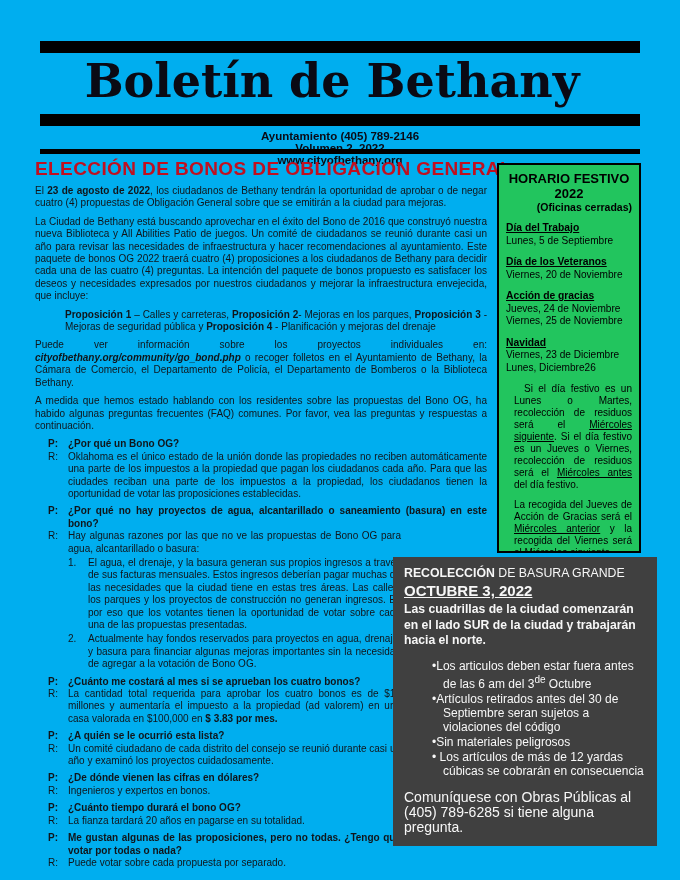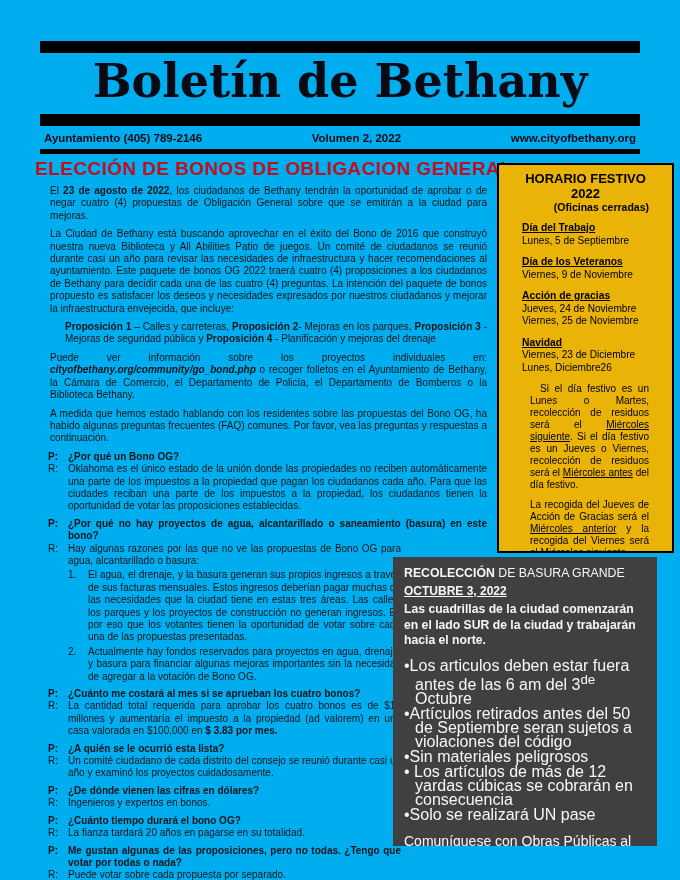--- a/index.html
+++ b/index.html
@@ -7,73 +7,73 @@
     width:680px;height:880px;position:relative;overflow:hidden;
     background:#00aeef;
     font-family:"Liberation Sans",sans-serif;
     color:#10151a;
   }
   .bar{position:absolute;left:40px;width:600px;background:#000;}
   .bar1{top:41px;height:12px;}
   .bar2{top:114px;height:12px;}
   .bar3{top:149px;height:5px;}
   .masthead{
-    position:absolute;left:40px;top:50px;width:600px;height:62px;
+    position:absolute;left:32px;top:50px;width:600px;height:62px;
     text-align:center;font-family:"DejaVu Serif","Liberation Serif",serif;
     font-weight:bold;font-size:46px;line-height:62px;color:#0a0a14;
     letter-spacing:0px;white-space:nowrap;
   }
   .infobar{
     position:absolute;left:44px;top:130px;width:592px;height:16px;
     display:flex;justify-content:space-between;align-items:center;
-    font-size:11.5px;font-weight:bold;color:#0a0a14;
+    font-size:11.5px;font-weight:bold;color:#0a0a14;flex-direction:column;
   }
   
   .leftcol{position:absolute;left:35px;top:158px;width:452px;}
   .headline{
     font-size:19px;font-weight:bold;color:#c01020;letter-spacing:0.4px;
     margin:0 0 5px 0;white-space:nowrap;
   }
-  .p{font-size:10px;line-height:12.4px;text-align:justify;margin:0 0 6px 15px;}
+  .p{font-size:10px;line-height:12.4px;text-align:justify;margin:0 0 6px 0;}
   .props{margin-left:30px;}
   .qa{margin:0 0 5px 0;padding-left:13px;}
   .row{display:flex;font-size:10px;line-height:12.4px;}
   .tag{width:20px;flex:none;}
   .txt{flex:1;text-align:justify;}
   .qrow .tag,.qrow .txt{font-weight:bold;}
   .subitems{margin:2px 0 0 20px;}
   .subitem{display:flex;font-size:10px;line-height:12.4px;margin-bottom:2px;}
   .ntag{width:20px;flex:none;}
   .narrow{max-width:353px;}
   .subitems.narrow .subitem .txt{max-width:313px;}
   
   .holidaybox{
-    position:absolute;left:497px;top:163px;width:177px;height:390px;
-    box-sizing:border-box;background:#eab308;border:2px solid #000;
-    padding:6px 23px;color:#000;overflow:hidden;
+    position:absolute;left:497px;top:163px;width:144px;height:390px;
+    box-sizing:border-box;background:#22c55e;border:2px solid #000;
+    padding:6px 7px;color:#000;overflow:hidden;
   }
   .hb-t1{font-size:13px;font-weight:bold;text-align:center;line-height:15px;}
   .hb-t2{font-size:13px;font-weight:bold;text-align:center;line-height:15px;}
   .hb-sub{font-size:10.5px;font-weight:bold;text-align:right;line-height:13px;margin-bottom:8px;}
   .hb-group{text-align:left;margin-bottom:9px;}
   .hb-name{font-size:10.3px;font-weight:bold;text-decoration:underline;line-height:12.5px;}
   .hb-date{font-size:10.1px;line-height:12.5px;}
   .hb-p{font-size:10px;line-height:12px;text-align:justify;margin:8px 0 0 8px;}
   .hb-p.indent{text-indent:10px;}
   
   .trashbox{
     position:absolute;left:393px;top:557px;width:264px;height:289px;
     box-sizing:border-box;background:#404040;color:#f7f7f7;
     padding:9px 11px 0 11px;overflow:hidden;
   }
   .tb-title{font-size:12.3px;line-height:15px;}
-  .tb-date{font-size:12px;font-weight:bold;text-decoration:underline;line-height:16px;margin-top:2px;}
+  .tb-date{font-size:15px;font-weight:bold;text-decoration:underline;line-height:16px;margin-top:2px;}
   .tb-intro{font-size:12.2px;font-weight:bold;line-height:15.5px;margin-top:3px;}
   .tb-list{margin:10px 0 0 0;padding:0;list-style:none;}
-  .tb-list li{font-size:16px;line-height:14px;padding-left:11px;text-indent:-11px;margin-bottom:1px;}
+  .tb-list li{font-size:12px;line-height:14px;padding-left:11px;text-indent:-11px;margin-bottom:1px;margin-left:28px;}
   .tb-bullet{display:inline;}
   .tb-footer{font-size:14px;line-height:15px;margin-top:12px;}
 </style>
 </head>
 <body>
 
 <div class="bar bar1"></div>
 <div class="masthead">Boletín de Bethany</div>
 <div class="bar bar2"></div>
 <div class="infobar">
@@ -183,21 +183,21 @@
   <div class="hb-t1">HORARIO FESTIVO</div>
   <div class="hb-t2">2022</div>
   <div class="hb-sub">(Oficinas cerradas)</div>
 
   <div class="hb-group">
     <div class="hb-name">Día del Trabajo</div>
     <div class="hb-date">Lunes, 5 de Septiembre</div>
   </div>
   <div class="hb-group">
     <div class="hb-name">Día de los Veteranos</div>
-    <div class="hb-date">Viernes, 9 de Noviembre</div>
+    <div class="hb-date">Viernes, 20 de Noviembre</div>
   </div>
   <div class="hb-group">
     <div class="hb-name">Acción de gracias</div>
     <div class="hb-date">Jueves, 24 de Noviembre</div>
     <div class="hb-date">Viernes, 25 de Noviembre</div>
   </div>
   <div class="hb-group">
     <div class="hb-name">Navidad</div>
     <div class="hb-date">Viernes, 23 de Diciembre</div>
     <div class="hb-date">Lunes, Diciembre26</div>
@@ -206,19 +206,18 @@
   <p class="hb-p indent"><span>Si el día festivo es un Lunes o Martes, recolección de residuos será el </span><span style="text-decoration: underline;">Miércoles siguiente</span><span>. Si el día festivo es un Jueves o Viernes, recolección de residuos será el </span><span style="text-decoration: underline;">Miércoles antes</span><span> del día festivo.</span></p>
   <p class="hb-p"><span>La recogida del Jueves de Acción de Gracias será el </span><span style="text-decoration: underline;">Miércoles anterior</span><span> y la recogida del Viernes será el </span><span style="text-decoration: underline;">Miércoles siguiente</span><span>.</span></p>
 </div>
 
 <div class="trashbox">
   <div class="tb-title"><span style="font-weight: bold;">RECOLECCIÓN</span><span> DE BASURA GRANDE</span></div>
   <div class="tb-date">OCTUBRE 3, 2022</div>
   <div class="tb-intro">Las cuadrillas de la ciudad comenzarán en el lado SUR de la ciudad y trabajarán hacia el norte.</div>
   <ul class="tb-list">
     <li><span class="tb-bullet">•</span><span><span>Los articulos deben estar fuera antes de las 6 am del 3</span><sup>de</sup><span> Octubre</span></span></li>
-    <li><span class="tb-bullet">•</span><span><span>Artículos retirados antes del 50 de Septiembre seran sujetos a violaciones del código</span></span></li>
+    <li><span class="tb-bullet">•</span><span><span>Artículos retirados antes del 30 de Septiembre seran sujetos a violaciones del código</span></span></li>
     <li><span class="tb-bullet">•</span><span><span>Sin materiales peligrosos</span></span></li>
     <li><span class="tb-bullet">•</span> <span><span>Los artículos de más de 12 yardas cúbicas se cobrarán en consecuencia</span></span></li>
-    <li><span class="tb-bullet">•</span><span><span>Solo se realizará UN pase</span></span></li>
   </ul>
   <div class="tb-footer">Comuníquese con Obras Públicas al (405) 789-6285 si tiene alguna pregunta.</div>
 </div>
 
 </body></html>

